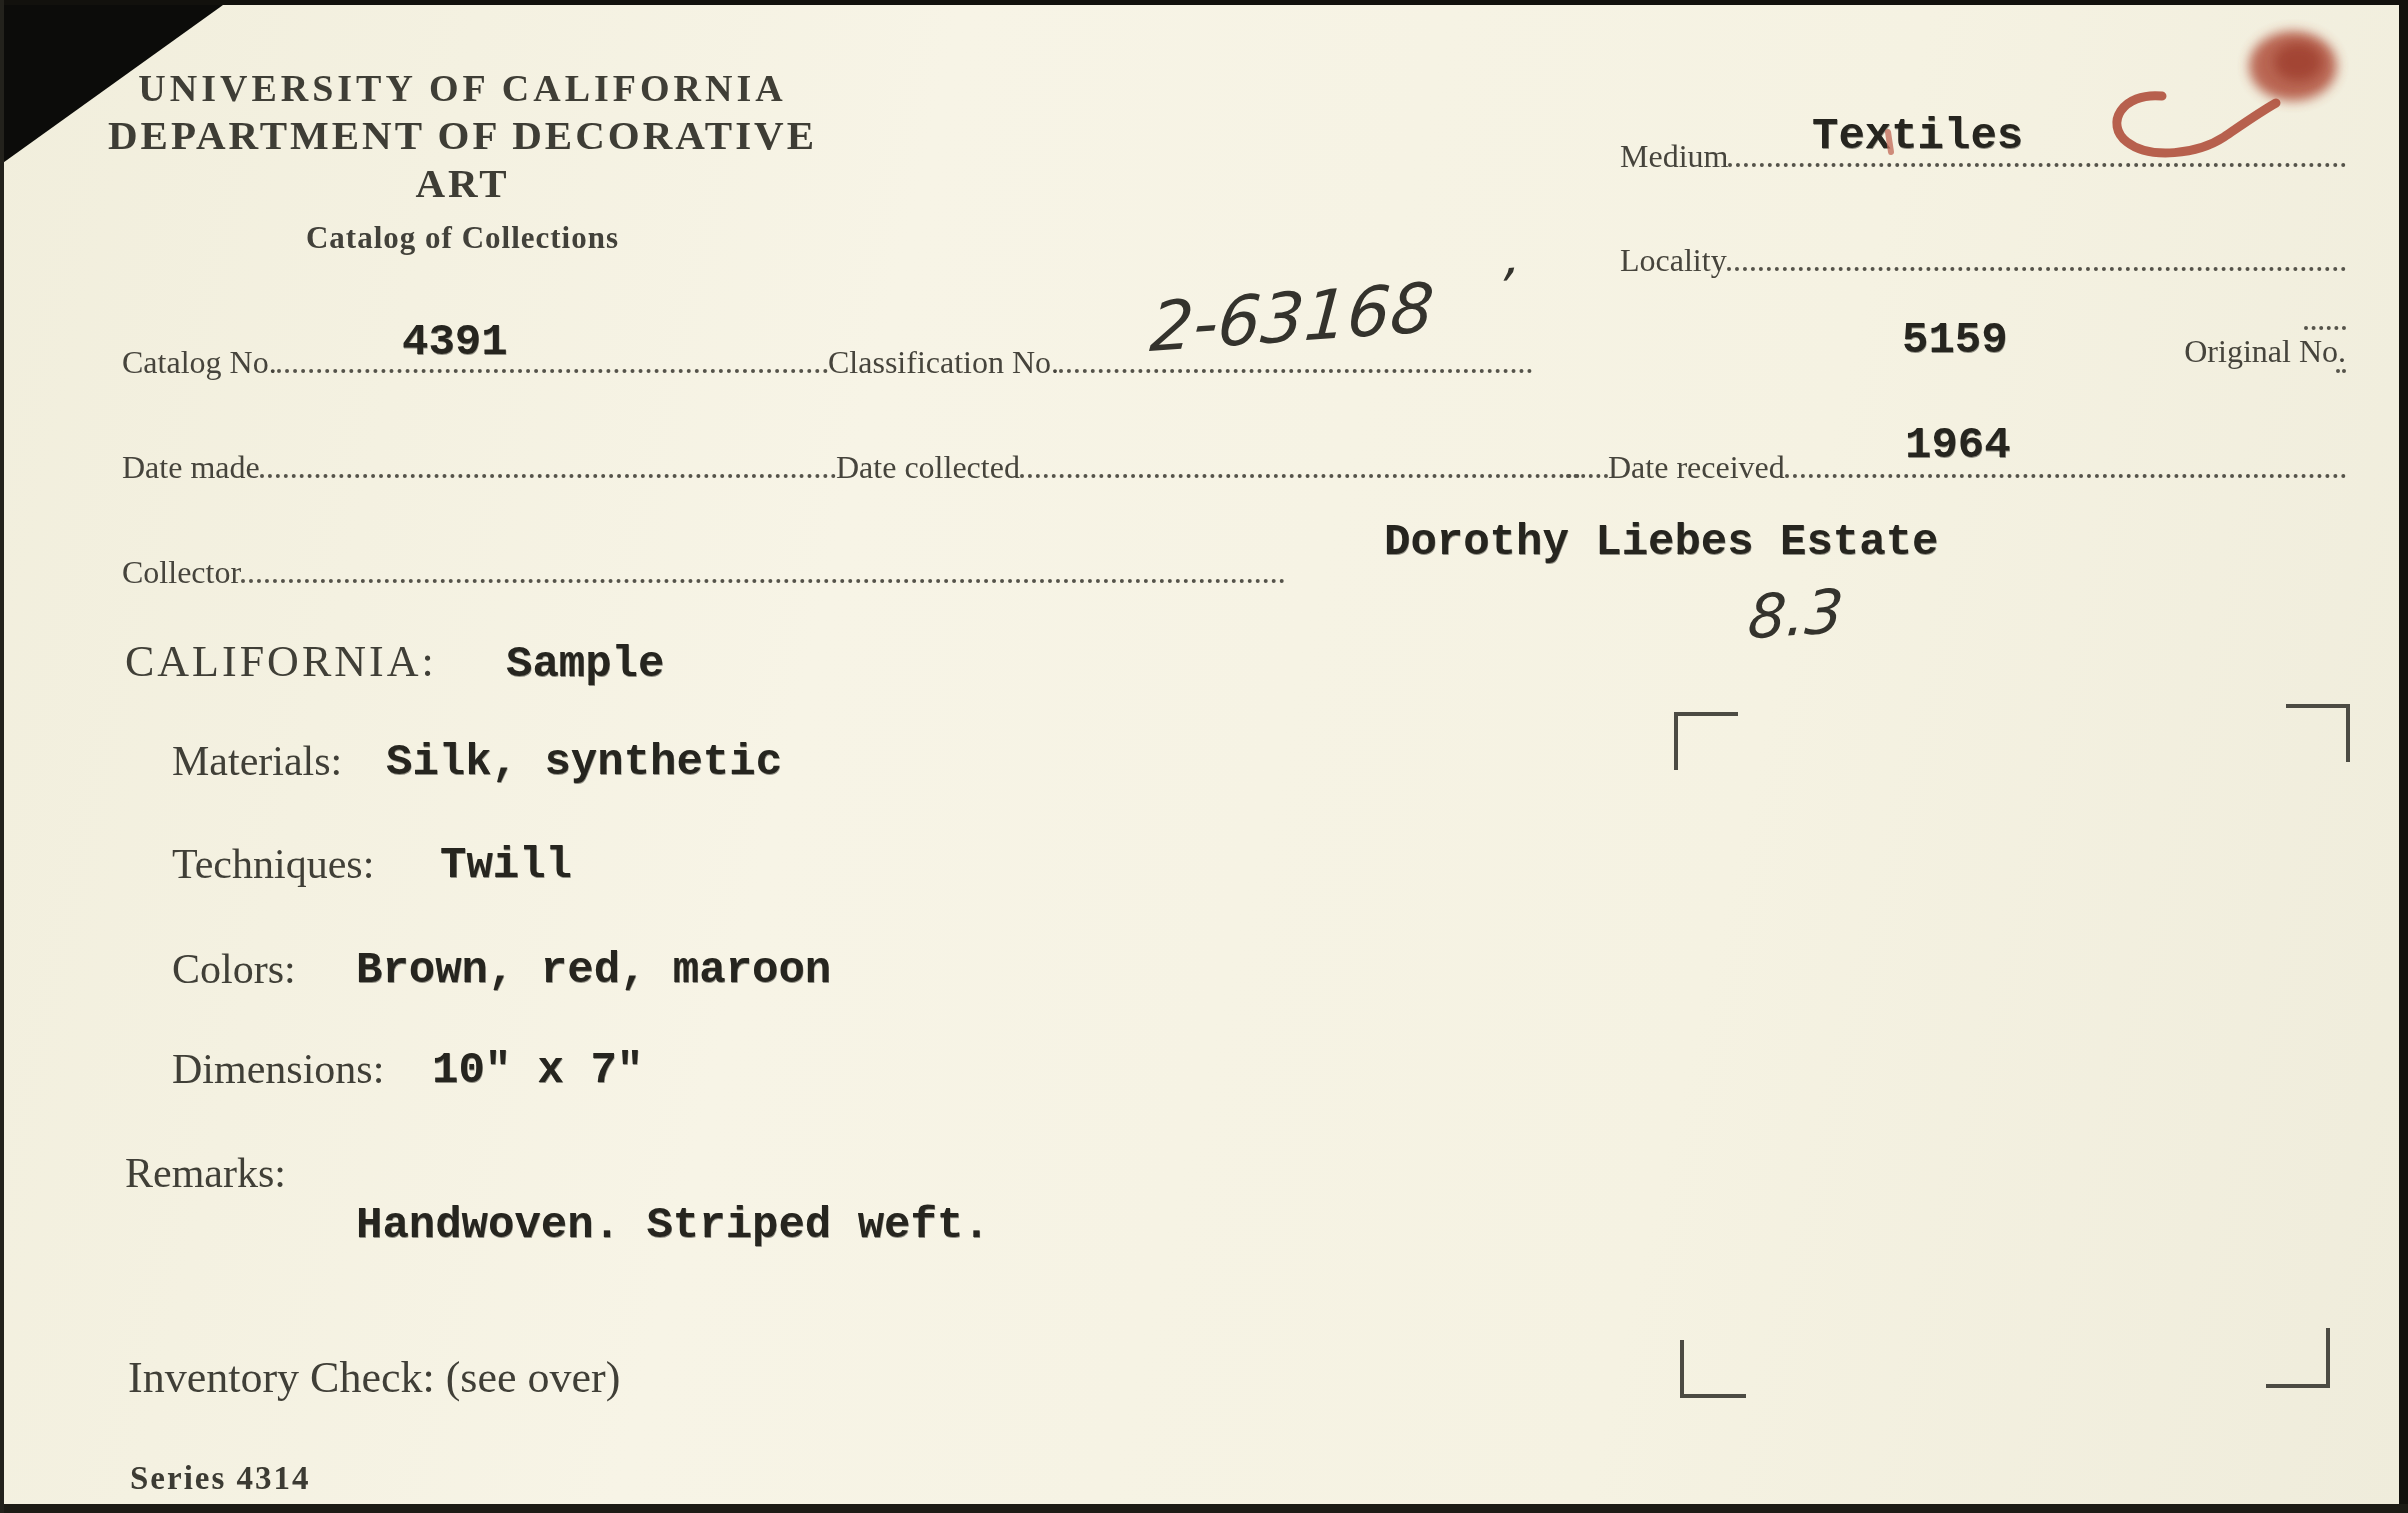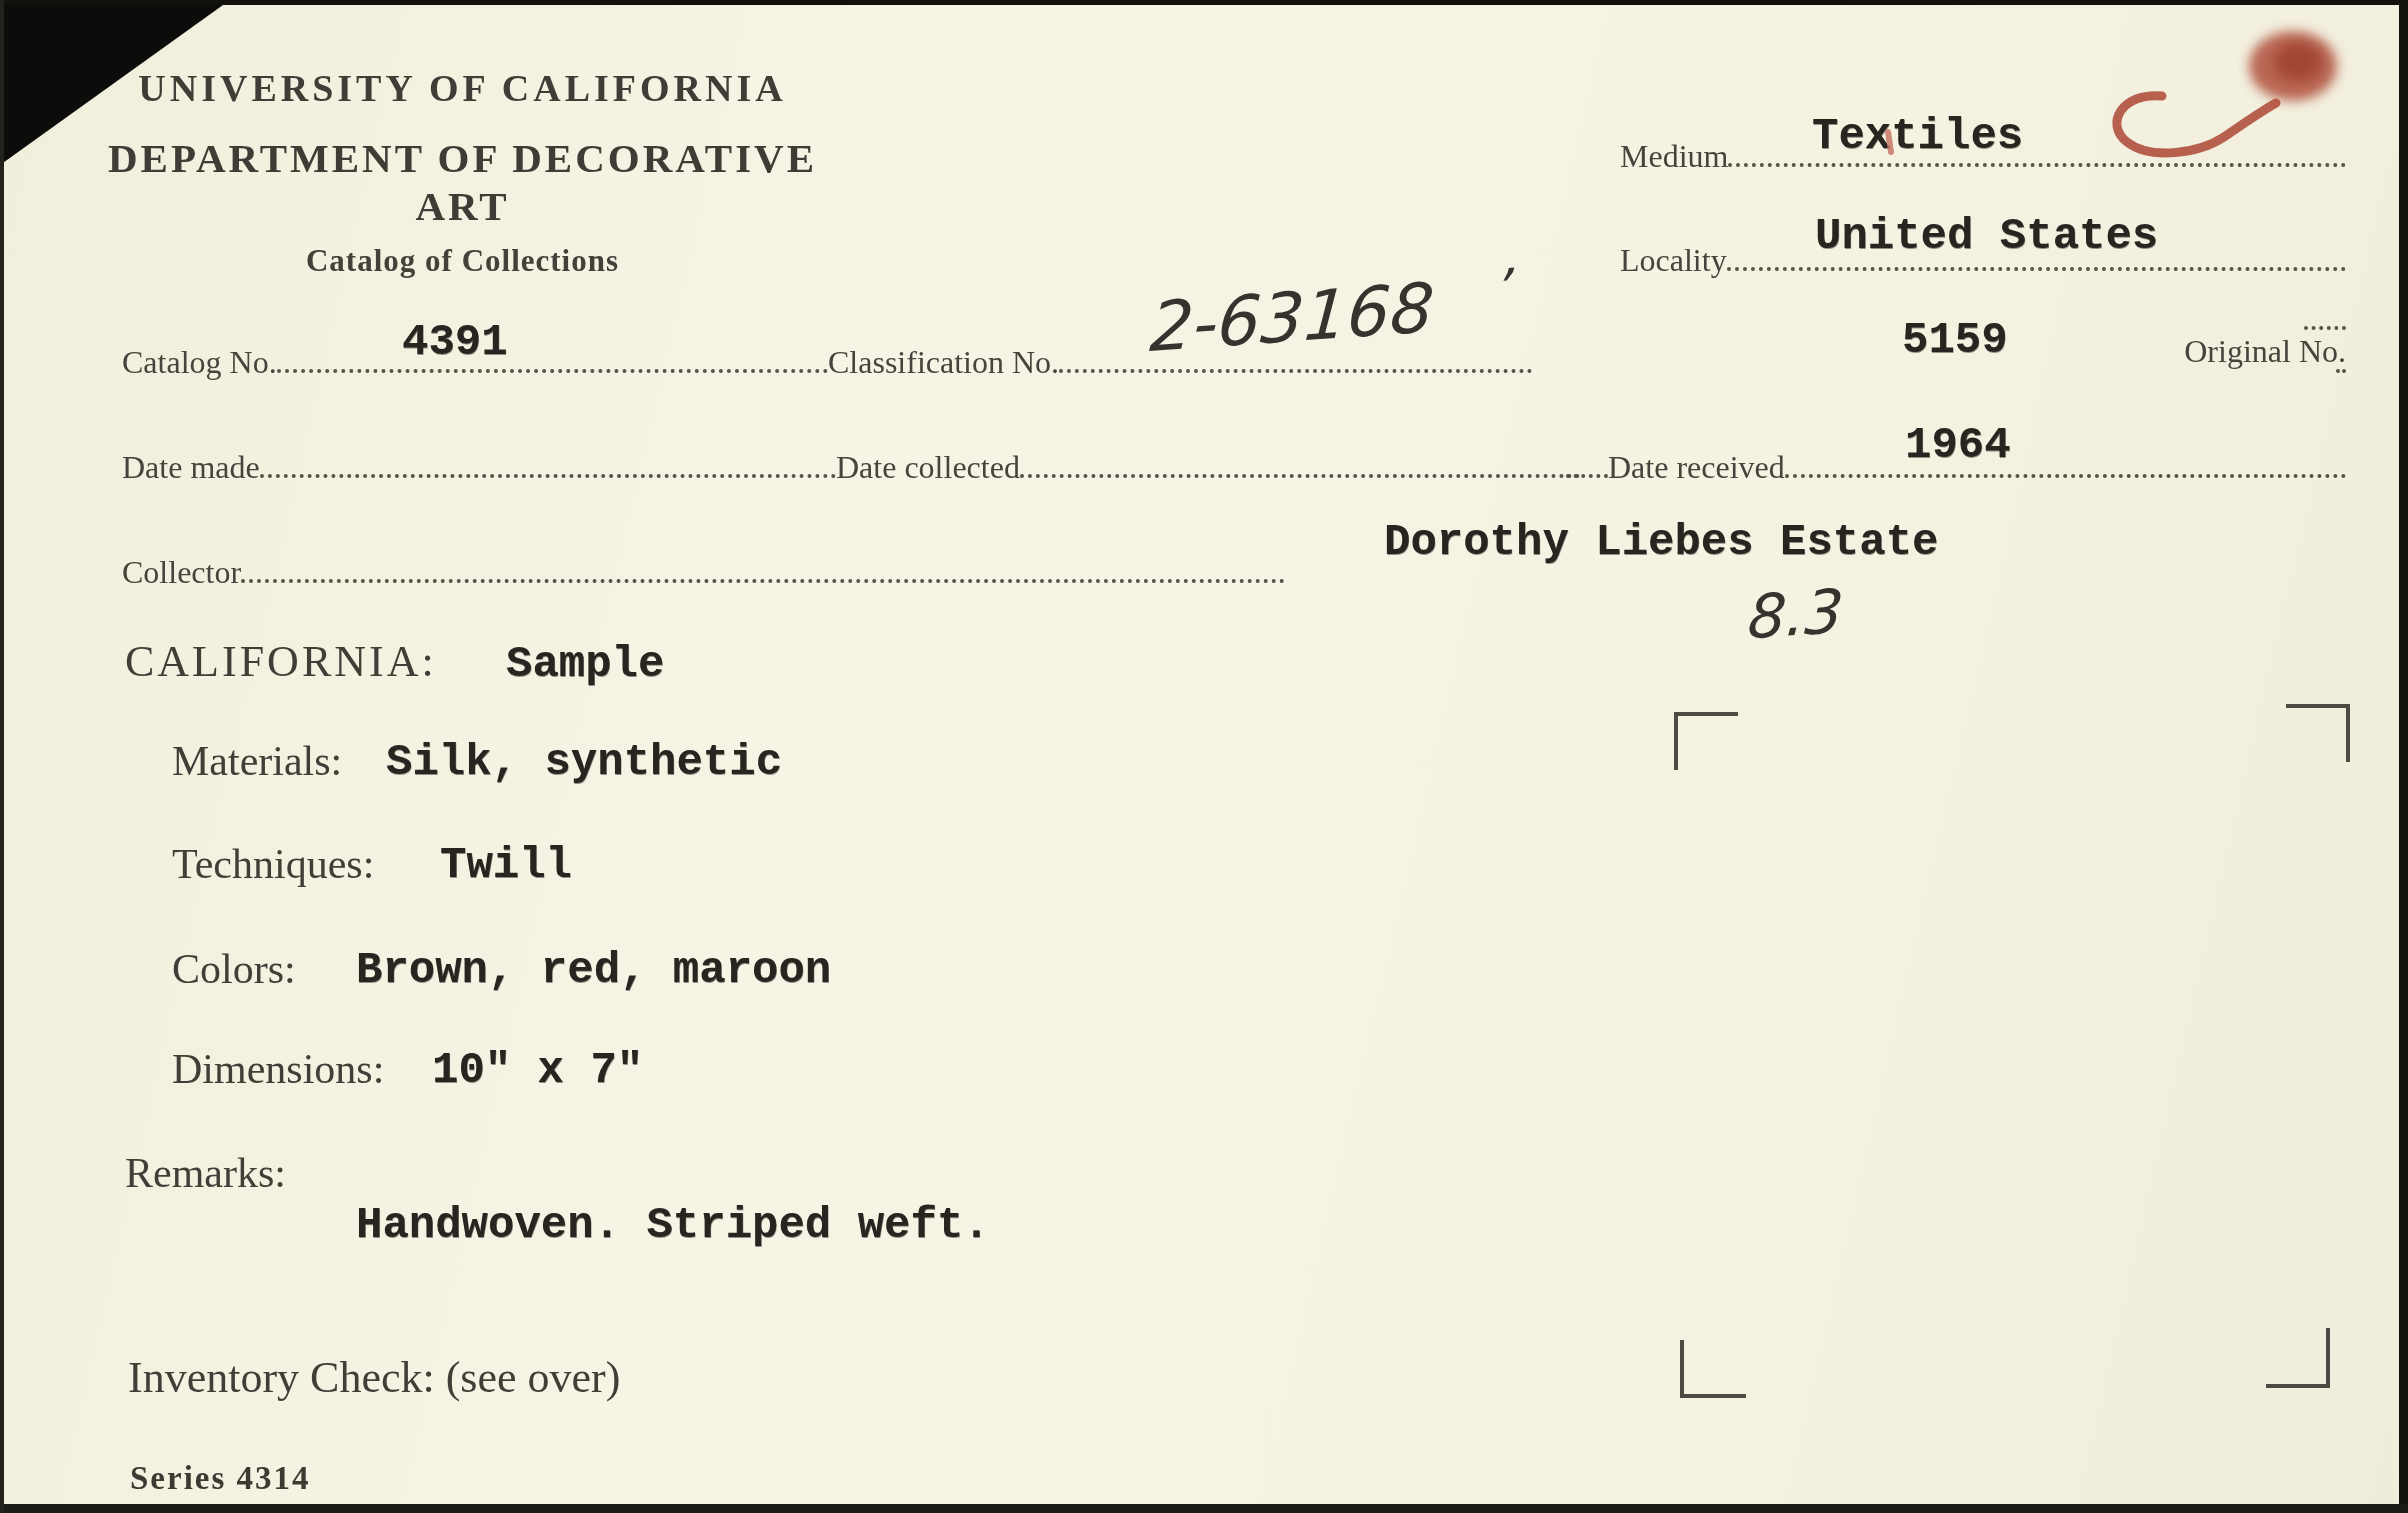--- a/index.html
+++ b/index.html
@@ -18,21 +18,21 @@
   .edge-bottom { left: 0; bottom: 0; width: 2408px; height: 9px; background: #1c1b15; }
   .edge-left   { left: 0; top: 0; width: 4px; height: 1513px; background: #23221c; }
   .torn-corner {
     position: absolute; left: 0; top: 0; width: 230px; height: 165px;
     background: #0c0c0a;
     clip-path: polygon(0 0, 100% 0, 0 100%);
   }
   
   .header { position: absolute; left: 105px; top: 66px; width: 715px; text-align: center; }
   .hdr1 { font-size: 38px; font-weight: 700; letter-spacing: 4px; color: #3f3e36; }
-  .hdr2 { font-size: 41px; font-weight: 700; letter-spacing: 3px; color: #3e3d35; margin-top: 24px; }
+  .hdr2 { font-size: 41px; font-weight: 700; letter-spacing: 3px; color: #3e3d35; margin-top: 1px; }
   .hdr3 { font-size: 31px; font-weight: 700; letter-spacing: 1px; color: #42413a; margin-top: 13px; }
   
   .frow {
     position: absolute; display: flex; align-items: flex-end; height: 52px;
   }
   .flabel { font-size: 32px; line-height: 1; white-space: nowrap; color: #46443c; }
   .leader { flex: 1; border-bottom: 4px dotted #55534a; margin-bottom: 5px; min-width: 10px; }
   .pre-leader { width: 42px; border-bottom: 4px dotted #55534a; margin-bottom: 5px; }
   
   .typed {
@@ -78,21 +78,20 @@
   <div class="frow" style="left:1620px; top:120px; width:726px;">
     <span class="flabel">Medium</span>
     <span class="leader"></span>
   </div>
   <span class="typed" style="left:1812px; top:114px;">Textiles</span>
 
   <div class="frow" style="left:1620px; top:224px; width:726px;">
     <span class="flabel">Locality</span>
     <span class="leader"></span>
   </div>
-  <span class="typed" style="left:1815px; top:214px;">United States</span>
   <span class="hand" style="left:1505px; top:230px; font-size:52px;">,</span>
 
   <div class="frow" style="left:122px; top:326px; width:706px;">
     <span class="flabel">Catalog No.</span>
     <span class="leader"></span>
   </div>
   <span class="typed" style="left:402px; top:320px;">4391</span>
 
   <div class="frow" style="left:828px; top:326px; width:704px;">
     <span class="flabel">Classification No.</span>

